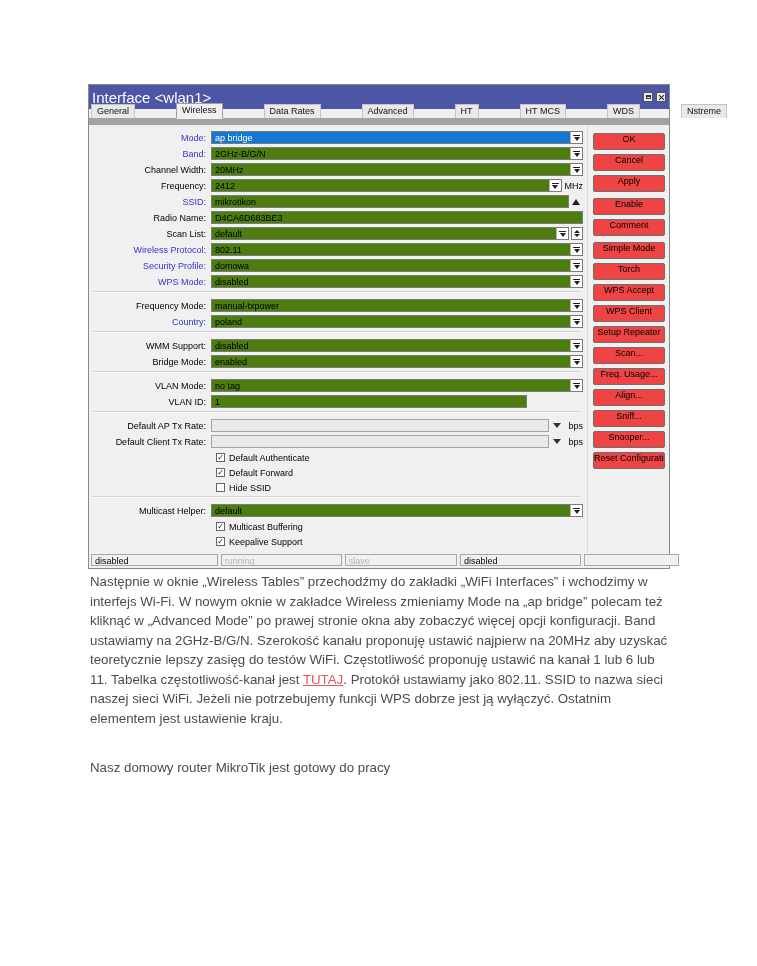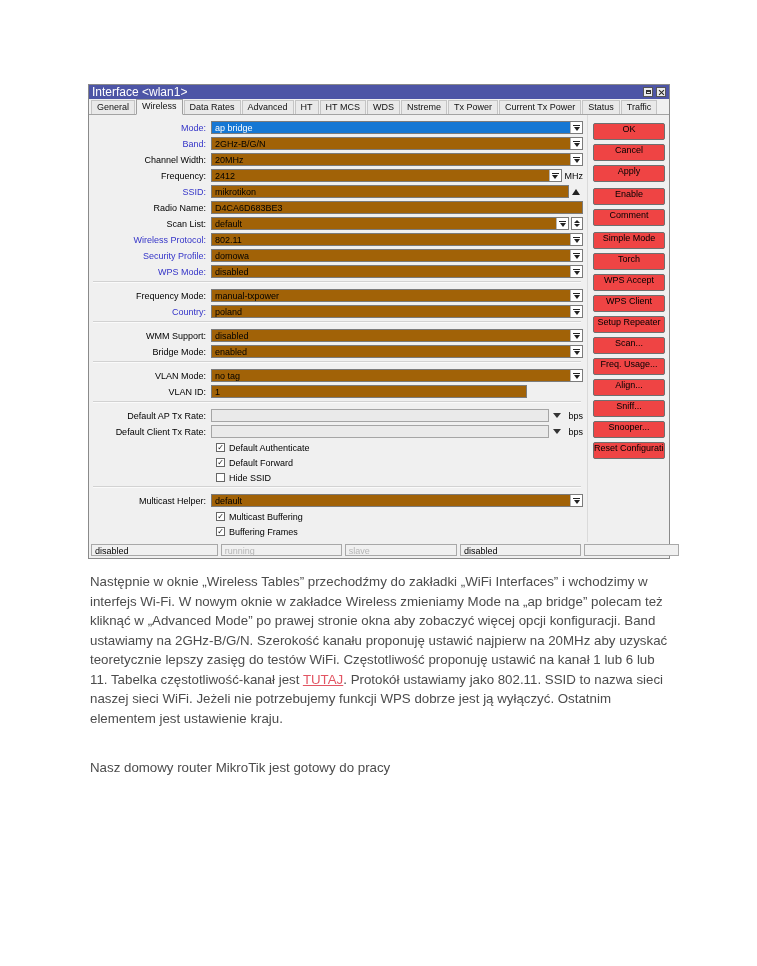--- a/index.html
+++ b/index.html
@@ -9,46 +9,46 @@
     --link:#e25563;
   }
   *{box-sizing:border-box;}
   html,body{margin:0;padding:0;background:#fff;}
   body{font-family:"Liberation Sans","DejaVu Sans",sans-serif;}
   .page{position:relative;width:757px;height:966px;background:#fff;overflow:hidden;}
 
   
   .winbox{position:absolute;left:88px;top:84px;width:582px;background:#f0f0f0;
           border:1px solid #8a8a8a;}
-  .titlebar{height:14px;background:var(--titlebar);color:#fff;font-size:12px;
+  .titlebar{height:24px;background:var(--titlebar);color:#fff;font-size:15px;
             display:flex;align-items:center;justify-content:space-between;padding:0 3px;}
   .titletext{white-space:nowrap;}
   .winbtns{display:flex;align-items:center;}
   .wbtn{width:10px;height:10px;background:#ececec;border:1px solid #555;margin-left:3px;
         display:flex;align-items:center;justify-content:center;cursor:default;}
   .max-glyph{width:5px;height:4px;border:1px solid #333;border-top-width:2px;}
   .close-glyph{position:relative;width:7px;height:7px;}
   .close-glyph::before,.close-glyph::after{content:"";position:absolute;left:3px;top:0;
         width:1px;height:7px;background:#222;}
   .close-glyph::before{transform:rotate(45deg);}
   .close-glyph::after{transform:rotate(-45deg);}
 
-  .tabbar{display:flex;align-items:flex-end;padding:2px 2px 0 2px;border-bottom:1px solid #a3a3a3;height:16px;}
+  .tabbar{display:flex;align-items:flex-end;padding:2px 2px 0 2px;border-bottom:7px solid #a3a3a3;height:16px;gap:40px;}
   .tab{font-size:9px;padding:1px 5px 2px 5px;background:#e9e9e9;border:1px solid #c4c4c4;
        border-bottom:none;margin-right:1px;white-space:nowrap;color:#111;}
   .tab.active{background:#f0f0f0;border:1px solid #9f9f9f;border-bottom:1px solid #f0f0f0;
        margin-bottom:-1px;padding-bottom:3px;}
 
   .content{display:flex;justify-content:flex-end;}
   .form{flex:1;padding:6px 4px 4px 2px;}
   .row{display:flex;align-items:center;height:13px;margin-bottom:3px;}
   .lbl{width:120px;flex:none;text-align:right;padding-right:5px;font-size:9px;color:#000;white-space:nowrap;}
   .lbl.blue{color:var(--hl-label);}
   .ctrl{flex:1;display:flex;align-items:center;}
-  .field{position:relative;flex:1;height:13px;border:1px solid #7b7b7b;background:#a16207;
+  .field{position:relative;flex:1;height:13px;border:1px solid #7b7b7b;background:#4d7c0f;
          font-size:9px;line-height:11px;padding:1px 14px 0 3px;overflow:hidden;white-space:nowrap;}
   .field.plain{padding-right:18px;}
   .field.sel{background:var(--selection);}
   .field.sel .ftext{color:#fff;}
   .field.dis{background:#eaeaea;border-color:#a5a5a5;}
   .field.short{flex:0 0 85%;}
   .combo{position:absolute;right:0;top:0;bottom:0;width:12px;background:#fff;
          border-left:1px solid #b5b5b5;display:flex;flex-direction:column;
          align-items:center;justify-content:center;}
   .combo .bar{width:7px;height:1px;background:#222;margin-bottom:1px;}
@@ -371,21 +371,21 @@
             </div>
           </div>
           <div class="row checkrow">
             <div class="lblspace"></div>
             <div class="cb on">✓</div>
             <div class="cblabel">Multicast Buffering</div>
           </div>
           <div class="row checkrow">
             <div class="lblspace"></div>
             <div class="cb on">✓</div>
-            <div class="cblabel">Buffering Frames</div>
+            <div class="cblabel">Keepalive Support</div>
           </div>
         </div>
       <div class="btncol" id="btncol">
           <div class="btn">OK</div>
           <div class="btn">Cancel</div>
           <div class="btn">Apply</div>
           <div class="btn gap">Enable</div>
           <div class="btn">Comment</div>
           <div class="btn gap">Simple Mode</div>
           <div class="btn">Torch</div>

